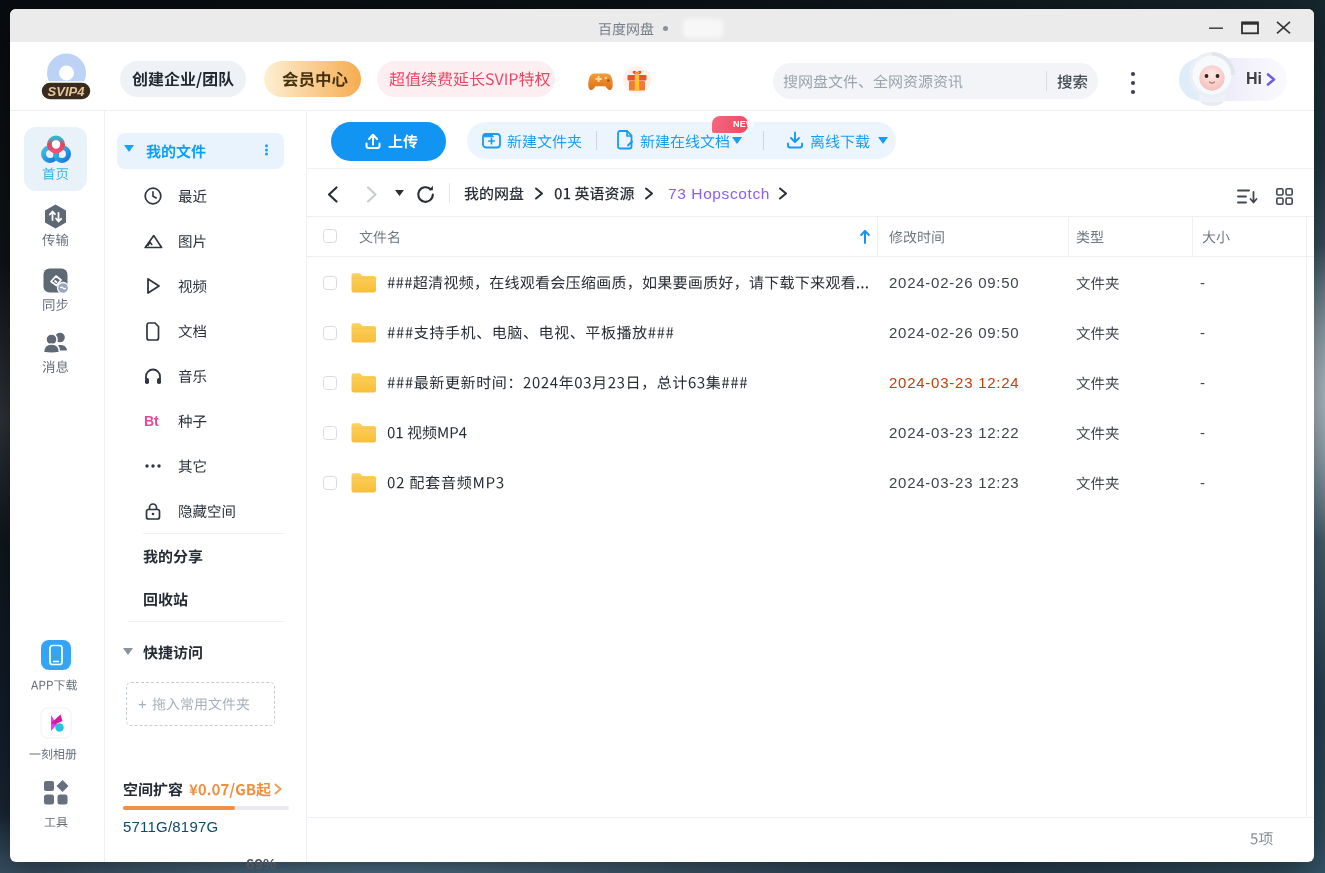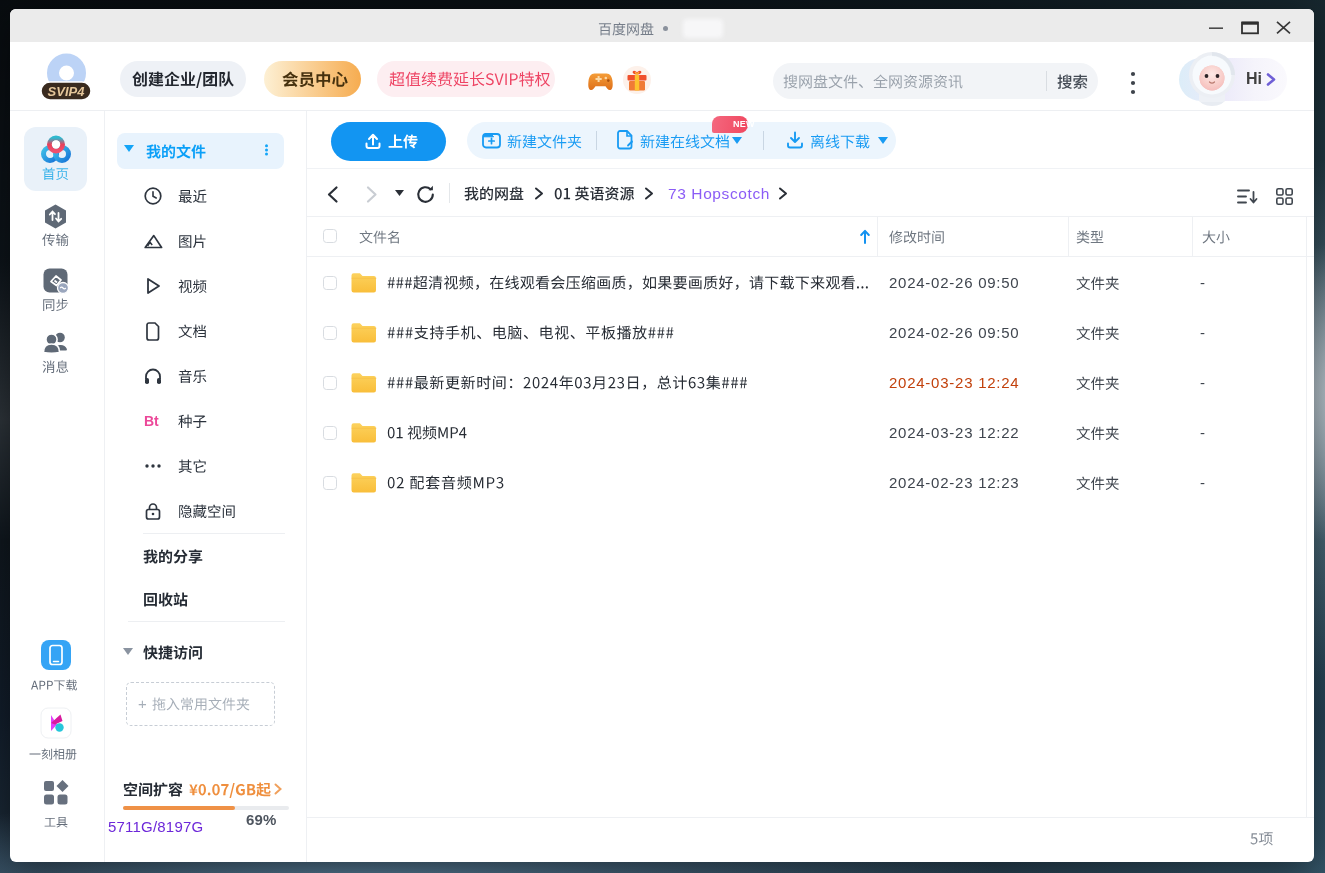--- a/index.html
+++ b/index.html
@@ -267,22 +267,22 @@
     <path fill="#262c35" d="M8.1 -7.6C9.6 -6.9 11.7 -5.8 12.8 -5.1L14 -6.5C12.9 -7.2 10.7 -8.2 9.3 -8.8ZM5.7 -8.8C4.3 -7.9 2.7 -7 1 -6.5L2.1 -4.9L2.9 -5.3V-3.7H6.5V-0.8H1V0.8H14V-0.8H8.4V-3.7H12.2V-5.3H3C4.4 -6 5.8 -6.9 6.9 -7.7ZM6 -12.4C6.2 -12 6.4 -11.5 6.5 -11.1H0.9V-7.4H2.7V-9.4H12.2V-7.7H14.1V-11.1H8.8C8.5 -11.6 8.2 -12.3 7.9 -12.9Z M16.1 -9.1V1.3H17.9V-9.1ZM16.3 -11.8C17 -11.1 17.7 -10.1 18 -9.4L19.6 -10.4C19.2 -11.1 18.4 -12 17.7 -12.6ZM21.1 -4.2H24V-2.8H21.1ZM21.1 -7.1H24V-5.7H21.1ZM19.5 -8.5V-1.3H25.6V-8.5ZM20.1 -12V-10.3H27.2V-0.6C27.2 -0.4 27.1 -0.3 27 -0.3C26.8 -0.3 26.2 -0.3 25.8 -0.4C26 0.1 26.2 0.8 26.3 1.2C27.2 1.2 27.9 1.2 28.4 0.9C28.9 0.7 29.1 0.2 29.1 -0.6V-12Z M32.3 -12.7V-9.9H30.7V-8.2H32.3V-5.6C31.6 -5.4 31 -5.2 30.4 -5.1L30.9 -3.3L32.3 -3.8V-0.8C32.3 -0.6 32.3 -0.5 32.1 -0.5C31.9 -0.5 31.4 -0.5 30.9 -0.5C31.1 -0 31.3 0.8 31.3 1.2C32.3 1.2 33 1.2 33.5 0.9C33.9 0.6 34.1 0.1 34.1 -0.8V-4.3L35.6 -4.7L35.4 -6.4L34.1 -6V-8.2H35.6V-9.9H34.1V-12.7ZM39 -12.3C39.3 -11.7 39.6 -11.1 39.8 -10.5H36.2V-6.7C36.2 -4.6 36 -1.6 34.4 0.4C34.8 0.6 35.6 1.2 35.9 1.5C37.7 -0.8 38 -4.3 38 -6.7V-8.8H44.4V-10.5H41.7C41.4 -11.2 41 -12.1 40.6 -12.8Z M49.8 -9.6C49 -8.6 47.7 -7.6 46.4 -7C46.7 -6.7 47.3 -6 47.6 -5.6C49 -6.4 50.5 -7.7 51.5 -9ZM53.4 -8.6C54.7 -7.8 56.4 -6.5 57.1 -5.7L58.4 -6.9C57.6 -7.7 55.9 -8.8 54.6 -9.6ZM52.2 -8.2C50.8 -5.9 48.2 -4.2 45.4 -3.3C45.8 -2.9 46.3 -2.3 46.5 -1.8C47.1 -2.1 47.6 -2.3 48.1 -2.6V1.3H49.9V0.9H55.1V1.3H56.9V-2.8C57.4 -2.5 57.9 -2.3 58.4 -2C58.7 -2.5 59.1 -3.1 59.6 -3.5C57.2 -4.4 55.2 -5.4 53.5 -7.2L53.7 -7.6ZM49.9 -0.7V-2.2H55.1V-0.7ZM50.2 -3.8C51.1 -4.5 51.9 -5.2 52.6 -6C53.4 -5.1 54.2 -4.4 55.1 -3.8ZM51.2 -12.5C51.3 -12.2 51.5 -11.9 51.6 -11.5H46.1V-8.3H47.8V-9.9H57.1V-8.3H58.9V-11.5H53.7C53.5 -12 53.3 -12.5 53.1 -12.9Z"></path>
   </svg>
 <svg style="position:absolute;left:189.0px;top:781.8px;overflow:visible" width="82.0" height="16.8" viewBox="0 -13.2 82.0 16.8">
     <path fill="#ef8f3e" d="M3.3 0H5.5V-2.5H8.2V-3.6H5.5V-4.6H8.2V-5.7H6L8.6 -10.8H6.4L5.4 -8.4C5.1 -7.6 4.8 -6.9 4.5 -6.1H4.4C4.1 -6.9 3.8 -7.6 3.5 -8.4L2.5 -10.8H0.3L2.8 -5.7H0.7V-4.6H3.3V-3.6H0.7V-2.5H3.3Z M13.3 0.2C15.5 0.2 17 -1.8 17 -5.6C17 -9.4 15.5 -11.3 13.3 -11.3C11 -11.3 9.5 -9.4 9.5 -5.6C9.5 -1.8 11 0.2 13.3 0.2ZM13.3 -1.5C12.3 -1.5 11.6 -2.5 11.6 -5.6C11.6 -8.7 12.3 -9.6 13.3 -9.6C14.2 -9.6 14.9 -8.7 14.9 -5.6C14.9 -2.5 14.2 -1.5 13.3 -1.5Z M20.1 0.2C20.9 0.2 21.5 -0.4 21.5 -1.2C21.5 -2.1 20.9 -2.7 20.1 -2.7C19.3 -2.7 18.8 -2.1 18.8 -1.2C18.8 -0.4 19.3 0.2 20.1 0.2Z M27 0.2C29.3 0.2 30.8 -1.8 30.8 -5.6C30.8 -9.4 29.3 -11.3 27 -11.3C24.7 -11.3 23.2 -9.4 23.2 -5.6C23.2 -1.8 24.7 0.2 27 0.2ZM27 -1.5C26 -1.5 25.3 -2.5 25.3 -5.6C25.3 -8.7 26 -9.6 27 -9.6C28 -9.6 28.7 -8.7 28.7 -5.6C28.7 -2.5 28 -1.5 27 -1.5Z M34.2 0H36.4C36.6 -4.3 37 -6.6 39.6 -9.8V-11.1H32.2V-9.3H37.2C35.1 -6.3 34.4 -3.9 34.2 0Z M40.5 2.7H42L45.7 -12.1H44.2Z M52.2 0.2C53.7 0.2 55.1 -0.4 55.8 -1.1V-6.1H51.9V-4.3H53.8V-2.1C53.5 -1.9 53 -1.7 52.5 -1.7C50.3 -1.7 49.2 -3.2 49.2 -5.6C49.2 -8 50.4 -9.4 52.3 -9.4C53.3 -9.4 53.9 -9 54.5 -8.5L55.6 -9.9C54.9 -10.6 53.8 -11.3 52.2 -11.3C49.3 -11.3 46.9 -9.2 46.9 -5.5C46.9 -1.8 49.2 0.2 52.2 0.2Z M58.2 0H62.2C64.6 0 66.4 -1 66.4 -3.3C66.4 -4.8 65.6 -5.6 64.4 -5.9V-6C65.3 -6.3 65.9 -7.3 65.9 -8.4C65.9 -10.4 64.2 -11.1 61.9 -11.1H58.2ZM60.4 -6.6V-9.4H61.7C63.1 -9.4 63.7 -9 63.7 -8C63.7 -7.2 63.1 -6.6 61.7 -6.6ZM60.4 -1.7V-5H62C63.5 -5 64.3 -4.5 64.3 -3.4C64.3 -2.2 63.5 -1.7 62 -1.7Z M68.2 -5.8C68.2 -3.3 68 -0.8 67.3 0.8C67.7 0.9 68.5 1.3 68.8 1.5C69.1 0.8 69.3 -0.1 69.5 -1.1C70.7 0.6 72.5 1 75.3 1H81.1C81.2 0.4 81.5 -0.4 81.8 -0.8C80.4 -0.8 76.4 -0.8 75.3 -0.8C74.1 -0.8 73.1 -0.8 72.4 -1.1V-3.5H74.5V-5.1H72.4V-6.7H74.6V-8.3H72V-9.7H74.2V-11.2H72V-12.7H70.3V-11.2H68.1V-9.7H70.3V-8.3H67.7V-6.7H70.7V-2C70.3 -2.5 70 -3 69.8 -3.8C69.8 -4.4 69.8 -5 69.9 -5.7ZM75.2 -8.3V-3.6C75.2 -1.9 75.7 -1.4 77.4 -1.4C77.7 -1.4 79.1 -1.4 79.5 -1.4C81 -1.4 81.4 -2.1 81.6 -4.3C81.1 -4.4 80.4 -4.7 80 -5C80 -3.3 79.9 -3 79.3 -3C79 -3 77.9 -3 77.6 -3C77 -3 76.9 -3.1 76.9 -3.6V-6.7H79V-6.3H80.7V-12.2H75.1V-10.6H79V-8.3Z"></path>
   </svg>
 <svg style="position:absolute;left:274px;top:783px;overflow:visible" width="8" height="12" viewBox="0 0 8 12">
     <path d="M1.5 1.5 L6.5 6 L1.5 10.5" stroke="#f0a05c" stroke-width="2" fill="none" stroke-linecap="round"></path>
   </svg>
 <div style="position:absolute;left:123px;top:806px;width:166px;height:4px;border-radius:2px;background:#e9ebee"></div>
 <div style="position:absolute;left:123px;top:806px;width:112px;height:4px;border-radius:2px;background:#ef9146"></div>
-<div style="position:absolute;left:108px;top:817.7px;font:400 15px 'Liberation Sans',sans-serif;color:#6d28d9;letter-spacing:0.2px;white-space:nowrap;line-height:18.8px">5711G/8197G</div>
-<div style="position:absolute;left:246.0px;top:811px;font:700 15px 'Liberation Sans',sans-serif;color:#4e555f;letter-spacing:0.2px;white-space:nowrap;line-height:18.8px">69%</div>
+<div style="position:absolute;left:123.0px;top:817.7px;font:400 15px 'Liberation Sans',sans-serif;color:#0c4a6e;letter-spacing:0.2px;white-space:nowrap;line-height:18.8px">5711G/8197G</div>
+<div style="position:absolute;left:246.0px;top:855px;font:700 15px 'Liberation Sans',sans-serif;color:#4e555f;letter-spacing:0.2px;white-space:nowrap;line-height:18.8px">69%</div>
 <div style="position:absolute;left:331px;top:122px;width:115px;height:39px;border-radius:19.5px;background:#1295f2"></div>
 <svg style="position:absolute;left:363px;top:131px;overflow:visible" width="20" height="20" viewBox="0 0 20 20">
     <path d="M10 13.5 V4.5 M6 8 L10 3.8 L14 8" stroke="#fff" stroke-width="2" fill="none" stroke-linecap="round" stroke-linejoin="round"></path>
 <path d="M3.5 12.5 v2.5 a2 2 0 0 0 2 2 h9 a2 2 0 0 0 2 -2 v-2.5" stroke="#fff" stroke-width="2" fill="none" stroke-linecap="round"></path>
   </svg>
 <svg style="position:absolute;left:388.0px;top:134.3px;overflow:visible" width="30.0" height="16.8" viewBox="0 -13.2 30.0 16.8">
     <path fill="#ffffff" d="M6 -12.6V-1.2H0.6V0.6H14.4V-1.2H8V-6.4H13.3V-8.2H8V-12.6Z M18.6 -12.7C17.8 -10.5 16.5 -8.4 15.2 -7C15.5 -6.6 16 -5.6 16.1 -5.2C16.5 -5.5 16.8 -5.9 17.1 -6.3V1.3H18.8V-9C19.4 -10 19.9 -11.1 20.3 -12.2ZM21.7 -1.7C23.2 -0.8 25 0.5 25.9 1.4L27.2 0C26.8 -0.3 26.3 -0.7 25.7 -1.1C26.9 -2.3 28.1 -3.6 29 -4.7L27.8 -5.5L27.5 -5.4H23.2L23.6 -6.7H29.5V-8.4H24L24.3 -9.5H28.7V-11.2H24.7L25 -12.4L23.2 -12.6L22.9 -11.2H20.3V-9.5H22.5L22.2 -8.4H19.4V-6.7H21.7C21.4 -5.6 21.1 -4.6 20.8 -3.7H25.9C25.4 -3.2 24.8 -2.6 24.3 -2.1C23.8 -2.3 23.4 -2.6 23 -2.8Z"></path>
   </svg>
 <div style="position:absolute;left:467px;top:122px;width:429px;height:37px;border-radius:18.5px;background:#ecf5fd"></div>
 <svg style="position:absolute;left:482px;top:131px;overflow:visible" width="19" height="18" viewBox="0 0 19 18">
@@ -464,20 +464,20 @@
         <stop offset="0" stop-color="#fcd25e"></stop>
         <stop offset="1" stop-color="#f9be3a"></stop>
       </linearGradient>
     </defs>
 <path d="M1.5 4.5 a2.2 2.2 0 0 1 2.2 -2.2 h6.2 l2.6 2.8 h11.3 a2.2 2.2 0 0 1 2.2 2.2 v12 a2.2 2.2 0 0 1 -2.2 2.2 h-20.1 a2.2 2.2 0 0 1 -2.2 -2.2 Z" fill="url(#fg482)"></path>
 <path d="M1.5 7.6 h25 v-0.8 h-25 Z" fill="#f3b43c" opacity=".55"></path>
   </svg>
 <svg style="position:absolute;left:387.0px;top:475.3px;overflow:visible" width="118.0" height="16.8" viewBox="0 -13.2 118.0 16.8">
     <path fill="#272c34" d="M4.2 0.2C6.3 0.2 7.6 -1.7 7.6 -5.5C7.6 -9.3 6.3 -11.2 4.2 -11.2C2.1 -11.2 0.8 -9.3 0.8 -5.5C0.8 -1.7 2.1 0.2 4.2 0.2ZM4.2 -0.9C2.9 -0.9 2.1 -2.3 2.1 -5.5C2.1 -8.7 2.9 -10.1 4.2 -10.1C5.4 -10.1 6.3 -8.7 6.3 -5.5C6.3 -2.3 5.4 -0.9 4.2 -0.9Z M9.8 0H16.7V-1.2H13.7C13.1 -1.2 12.4 -1.1 11.9 -1.1C14.4 -3.5 16.2 -5.8 16.2 -8C16.2 -9.9 14.9 -11.2 13 -11.2C11.6 -11.2 10.6 -10.6 9.7 -9.6L10.5 -8.8C11.1 -9.5 11.9 -10.1 12.8 -10.1C14.2 -10.1 14.8 -9.2 14.8 -7.9C14.8 -6 13.2 -3.8 9.8 -0.8Z M30.7 -11.9V-10.8H35.3V-7.2H30.8V-0.7C30.8 0.7 31.2 1.1 32.6 1.1C32.9 1.1 34.8 1.1 35.1 1.1C36.5 1.1 36.8 0.4 36.9 -2.1C36.6 -2.2 36.1 -2.4 35.9 -2.6C35.8 -0.4 35.7 -0 35 -0C34.6 -0 33 -0 32.7 -0C32 -0 31.9 -0.1 31.9 -0.7V-6.1H35.3V-5.1H36.4V-11.9ZM24.6 -2.4H28.7V-0.8H24.6ZM24.6 -3.2V-8.3H25.6V-7.1C25.6 -6.3 25.4 -5.3 24.6 -4.6C24.7 -4.5 24.9 -4.2 25.1 -4.1C26 -5 26.2 -6.2 26.2 -7.1V-8.3H27V-5.5C27 -4.7 27.2 -4.6 27.8 -4.6C27.9 -4.6 28.4 -4.6 28.6 -4.6H28.7V-3.2ZM23.3 -12V-11H25.4V-9.3H23.6V1.1H24.6V0.1H28.7V0.9H29.6V-9.3H27.9V-11H30V-12ZM26.2 -9.3V-11H27.1V-9.3ZM27.7 -8.3H28.7V-5.3L28.7 -5.3C28.6 -5.3 28.6 -5.2 28.4 -5.2C28.3 -5.2 28 -5.2 27.9 -5.2C27.7 -5.2 27.7 -5.3 27.7 -5.5Z M47 -10.1C47.4 -9.6 48 -9.1 48.6 -8.6H43.1C43.7 -9.1 44.2 -9.6 44.6 -10.1ZM40.7 0.8C41.1 0.7 41.9 0.6 49.6 0.2C49.9 0.6 50.2 0.9 50.4 1.2L51.4 0.6C50.8 -0.1 49.6 -1.3 48.6 -2.1L47.7 -1.6C48 -1.3 48.4 -1 48.8 -0.6L42.2 -0.3C43 -0.8 43.7 -1.5 44.4 -2.2H52.3V-3.1H43.2V-4.1H49.4V-5H43.2V-5.9H49.4V-6.7H43.2V-7.7H49.3V-7.9C50.2 -7.3 51.1 -6.7 52 -6.3C52.1 -6.6 52.5 -7 52.7 -7.2C51.2 -7.8 49.4 -8.9 48.3 -10.1H52.2V-11.1H45.3C45.6 -11.5 45.8 -12 46.1 -12.4L44.9 -12.6C44.7 -12.1 44.4 -11.6 44 -11.1H39.2V-10.1H43.2C42.1 -9 40.7 -7.9 38.8 -7C39 -6.9 39.3 -6.5 39.5 -6.2C40.4 -6.6 41.3 -7.2 42 -7.7V-3.1H39.1V-2.2H42.9C42.2 -1.5 41.5 -0.9 41.2 -0.7C40.9 -0.4 40.6 -0.3 40.3 -0.2C40.4 0.1 40.6 0.6 40.7 0.8Z M60.5 -12.5C60.8 -12.1 61 -11.7 61.1 -11.2H55.7V-10.2H67.5V-11.2H62.4C62.2 -11.7 62 -12.3 61.6 -12.7ZM57.7 -9.9C58.1 -9.2 58.5 -8.4 58.6 -7.7H54.8V-6.7H68.2V-7.7H64.4C64.8 -8.3 65.2 -9.2 65.5 -9.9L64.3 -10.2C64 -9.5 63.6 -8.4 63.2 -7.7H59.2L59.8 -7.8C59.7 -8.5 59.3 -9.4 58.8 -10.1ZM58 -1.9H65.1V-0.3H58ZM58 -2.9V-4.4H65.1V-2.9ZM56.9 -5.4V1.2H58V0.6H65.1V1.2H66.3V-5.4Z M80.3 -7.5C80.3 -2.3 80.1 -0.5 76.5 0.4C76.7 0.6 77 1 77.1 1.2C81 0.1 81.2 -1.9 81.3 -7.5ZM80.7 -1.3C81.7 -0.5 83 0.6 83.7 1.2L84.3 0.5C83.7 -0.1 82.4 -1.2 81.4 -1.9ZM76.2 -5.8C75.5 -2.7 73.7 -0.6 70.5 0.4C70.8 0.6 71 1 71.1 1.2C74.5 0 76.4 -2.2 77.2 -5.6ZM71.8 -6C71.5 -4.8 71 -3.7 70.4 -3C70.6 -2.8 71 -2.6 71.2 -2.4C71.8 -3.3 72.4 -4.5 72.8 -5.7ZM78 -9.1V-2.1H78.9V-8.2H82.6V-2.1H83.6V-9.1H80.9L81.5 -10.7H84.1V-11.7H77.6V-10.7H80.4C80.3 -10.2 80.1 -9.6 79.9 -9.1ZM71.5 -11.3V-7.9H70.4V-6.9H73.5V-2.4H74.5V-6.9H77.3V-7.9H74.8V-9.8H77V-10.7H74.8V-12.6H73.8V-7.9H72.5V-11.3Z M87.1 0H88.4V-6.1C88.4 -7 88.3 -8.4 88.2 -9.3H88.2L89.1 -6.8L91.2 -1.1H92.2L94.2 -6.8L95.1 -9.3H95.2C95.1 -8.4 95 -7 95 -6.1V0H96.3V-11H94.6L92.5 -5.1C92.3 -4.4 92 -3.6 91.7 -2.8H91.7C91.4 -3.6 91.2 -4.4 90.9 -5.1L88.8 -11H87.1Z M100.1 0H101.5V-4.4H103.3C105.7 -4.4 107.4 -5.4 107.4 -7.8C107.4 -10.2 105.7 -11 103.2 -11H100.1ZM101.5 -5.5V-9.9H103.1C105 -9.9 106 -9.4 106 -7.8C106 -6.2 105.1 -5.5 103.1 -5.5Z M112.8 0.2C114.8 0.2 116.4 -1 116.4 -2.9C116.4 -4.5 115.3 -5.4 114 -5.7V-5.8C115.2 -6.2 116 -7.1 116 -8.4C116 -10.2 114.6 -11.2 112.8 -11.2C111.5 -11.2 110.6 -10.6 109.7 -9.9L110.5 -9C111.1 -9.6 111.9 -10.1 112.7 -10.1C113.9 -10.1 114.6 -9.4 114.6 -8.3C114.6 -7.2 113.8 -6.2 111.6 -6.2V-5.2C114.1 -5.2 115 -4.3 115 -3C115 -1.7 114.1 -0.9 112.7 -0.9C111.5 -0.9 110.7 -1.5 110 -2.2L109.3 -1.3C110 -0.5 111.1 0.2 112.8 0.2Z"></path>
   </svg>
-<div style="position:absolute;left:889.0px;top:473.7px;font:400 15px 'Liberation Sans',sans-serif;color:#3f454e;letter-spacing:0.75px;white-space:nowrap;line-height:18.8px">2024-02-23 12:23</div>
+<div style="position:absolute;left:889.0px;top:473.7px;font:400 15px 'Liberation Sans',sans-serif;color:#3f454e;letter-spacing:0.75px;white-space:nowrap;line-height:18.8px">2024-03-23 12:23</div>
 <svg style="position:absolute;left:1076.0px;top:475.5px;overflow:visible" width="43.5" height="16.2" viewBox="0 -12.8 43.5 16.2">
     <path fill="#3f454e" d="M6.1 -11.9C6.6 -11.2 7 -10.3 7.2 -9.7L8.4 -10C8.2 -10.6 7.7 -11.6 7.3 -12.3ZM0.7 -9.6V-8.6H3C3.8 -6.4 5 -4.5 6.5 -2.9C4.9 -1.6 2.9 -0.6 0.5 0.1C0.7 0.4 1.1 0.9 1.2 1.1C3.6 0.3 5.6 -0.7 7.3 -2.1C8.9 -0.7 10.9 0.4 13.3 1.1C13.5 0.8 13.8 0.3 14 0.1C11.7 -0.5 9.7 -1.6 8.1 -2.9C9.6 -4.4 10.7 -6.3 11.5 -8.6H13.8V-9.6ZM7.3 -3.7C5.9 -5 4.9 -6.7 4.1 -8.6H10.3C9.6 -6.6 8.6 -5 7.3 -3.7Z M19.1 -4.9V-3.9H23.3V1.2H24.3V-3.9H28.3V-4.9H24.3V-8.1H27.7V-9.2H24.3V-12H23.3V-9.2H21.3C21.5 -9.9 21.7 -10.6 21.8 -11.2L20.8 -11.5C20.4 -9.6 19.8 -7.7 19 -6.5C19.2 -6.4 19.7 -6.1 19.9 -5.9C20.3 -6.5 20.7 -7.3 21 -8.1H23.3V-4.9ZM18.4 -12.1C17.6 -9.9 16.3 -7.8 15 -6.3C15.2 -6.1 15.5 -5.5 15.6 -5.3C16.1 -5.8 16.5 -6.3 16.9 -7V1.1H18V-8.7C18.5 -9.7 19 -10.7 19.4 -11.8Z M31.6 -8.3C32.1 -7.4 32.6 -6.3 32.8 -5.5L33.8 -5.8C33.6 -6.6 33.1 -7.7 32.6 -8.6ZM39.7 -8.6C39.3 -7.8 38.7 -6.5 38.1 -5.8L39 -5.5C39.5 -6.2 40.2 -7.3 40.8 -8.3ZM35.7 -12.2V-10H30.3V-8.9H35.7C35.7 -7.6 35.6 -6.4 35.4 -5.3H29.8V-4.2H35.1C34.4 -2.1 32.9 -0.7 29.7 0.2C29.9 0.4 30.2 0.9 30.3 1.2C33.9 0.1 35.5 -1.6 36.2 -4C37.4 -1.4 39.3 0.3 42.1 1.1C42.3 0.8 42.6 0.3 42.8 0.1C40.2 -0.5 38.3 -2.1 37.3 -4.2H42.7V-5.3H36.5C36.7 -6.4 36.8 -7.6 36.9 -8.9H42.2V-10H36.9L36.9 -12.2Z"></path>
   </svg>
 <div style="position:absolute;left:1200.0px;top:473.7px;font:400 15px 'Liberation Sans',sans-serif;color:#3f454e;letter-spacing:0.0px;white-space:nowrap;line-height:18.8px">-</div>
 <div style="position:absolute;left:307px;top:817px;width:1007px;height:1px;background:#eef0f3"></div>
 <svg style="position:absolute;left:1250.0px;top:830.8px;overflow:visible" width="23.3" height="16.8" viewBox="0 -13.2 23.3 16.8">
     <path fill="#868d97" d="M3.9 0.2C5.8 0.2 7.5 -1.2 7.5 -3.6C7.5 -6 6 -7.1 4.2 -7.1C3.6 -7.1 3.1 -6.9 2.6 -6.6L2.9 -9.8H7V-11H1.6L1.3 -5.9L2 -5.4C2.7 -5.8 3.1 -6 3.9 -6C5.2 -6 6.1 -5.1 6.1 -3.5C6.1 -1.9 5.1 -0.9 3.8 -0.9C2.5 -0.9 1.7 -1.5 1.1 -2.2L0.4 -1.3C1.2 -0.5 2.2 0.2 3.9 0.2Z M17.6 -7.5V-4.3C17.6 -2.8 17.2 -0.8 13.1 0.3C13.3 0.5 13.7 0.9 13.8 1.2C18.1 -0.2 18.7 -2.4 18.7 -4.3V-7.5ZM18.7 -1.4C19.8 -0.6 21.3 0.5 22 1.2L22.7 0.4C22 -0.3 20.5 -1.3 19.4 -2.1ZM8.8 -2.8 9 -1.6C10.4 -2.1 12.3 -2.7 14 -3.3L13.9 -4.3L12 -3.7V-9.8H13.8V-10.8H9V-9.8H10.9V-3.4ZM14.6 -9.4V-2.3H15.7V-8.3H20.6V-2.3H21.7V-9.4H18.1C18.4 -9.8 18.6 -10.4 18.9 -10.9H22.7V-11.9H14V-10.9H17.5C17.4 -10.4 17.2 -9.8 17 -9.4Z"></path>
   </svg>
 </body></html>

